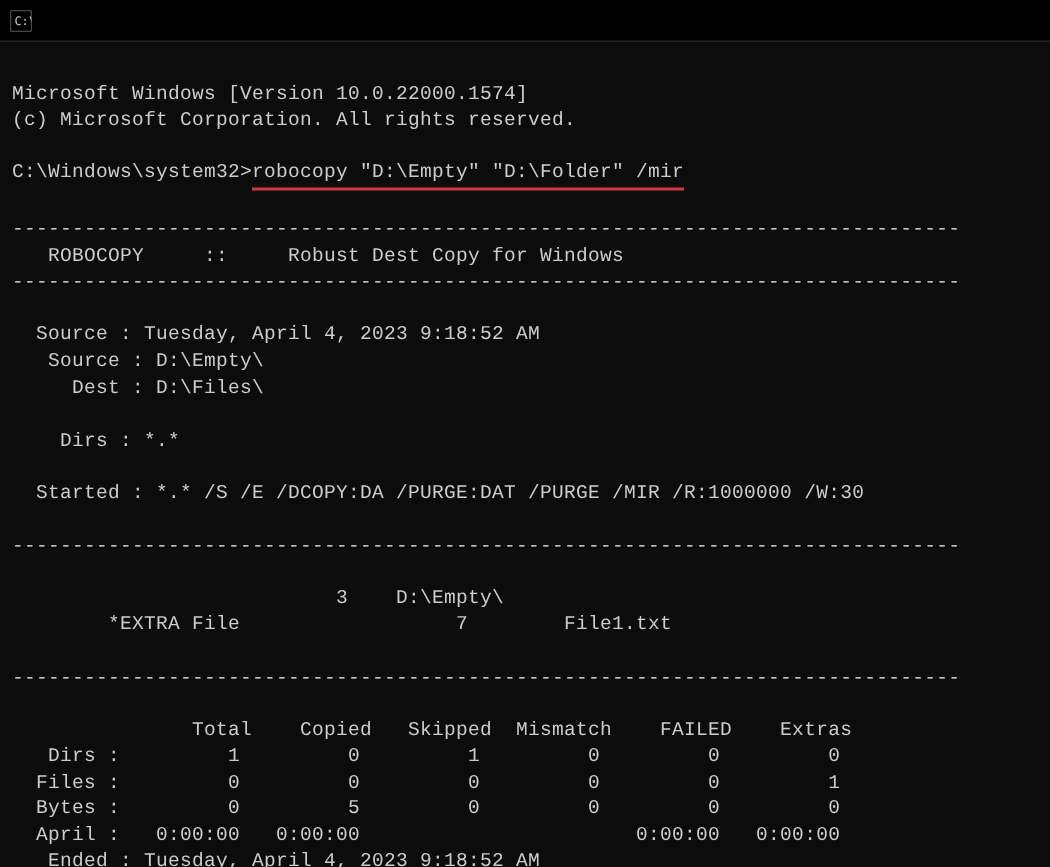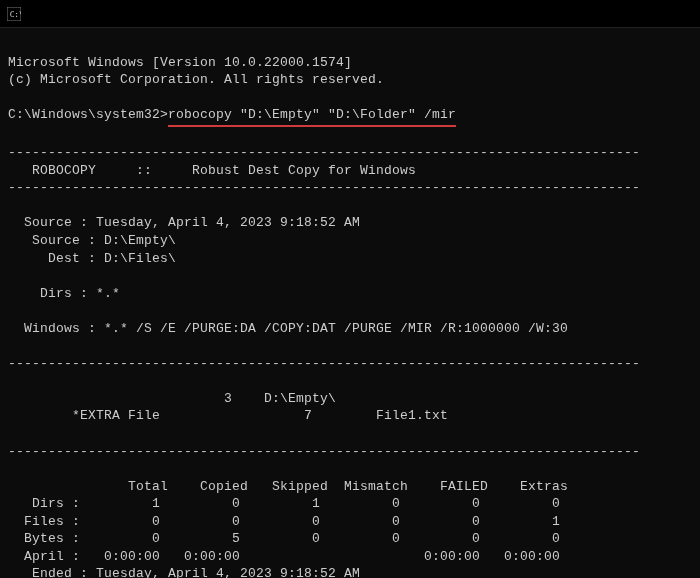--- a/index.html
+++ b/index.html
@@ -66,21 +66,21 @@
 <span>-------------------------------------------------------------------------------</span>
 <span>   ROBOCOPY     ::     Robust Dest Copy for Windows                              </span>
 <span>-------------------------------------------------------------------------------</span>
 
 <span>  Source :</span><span> Tuesday, April 4, 2023 9:18:52 AM</span>
 <span>   Source :</span><span> D:\Empty\</span>
 <span>     Dest :</span><span> D:\Files\</span>
 
 <span>    Dirs :</span><span> *.*</span>
 
-<span>  Windows :</span><span> *.* /S /E /PURGE:DA /COPY:DAT /PURGE /MIR /R:1000000 /W:30</span>
+<span>  Started :</span><span> *.* /S /E /DCOPY:DA /PURGE:DAT /PURGE /MIR /R:1000000 /W:30</span>
 
 <span>-------------------------------------------------------------------------------</span>
 
 <span>                           3    D:\Empty\</span>
 <span>        *EXTRA File                  7        File1.txt</span>
 
 <span>-------------------------------------------------------------------------------</span>
 
 <span>               Total    Copied   Skipped  Mismatch    FAILED    Extras</span>
 <span>   Dirs :         1         0         1         0         0         0</span>

